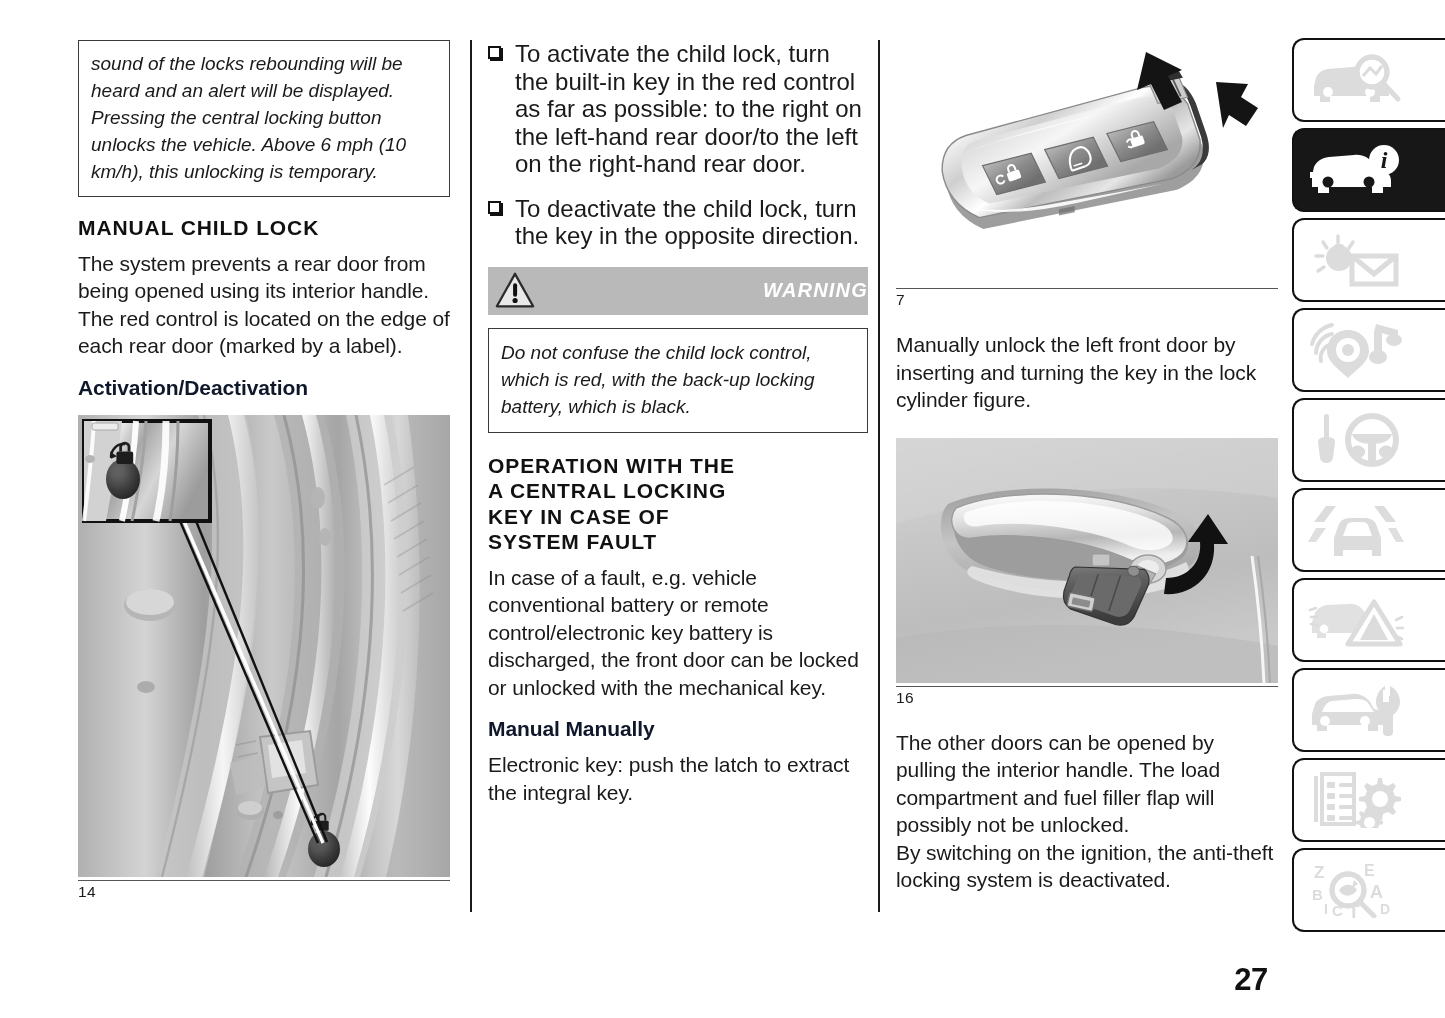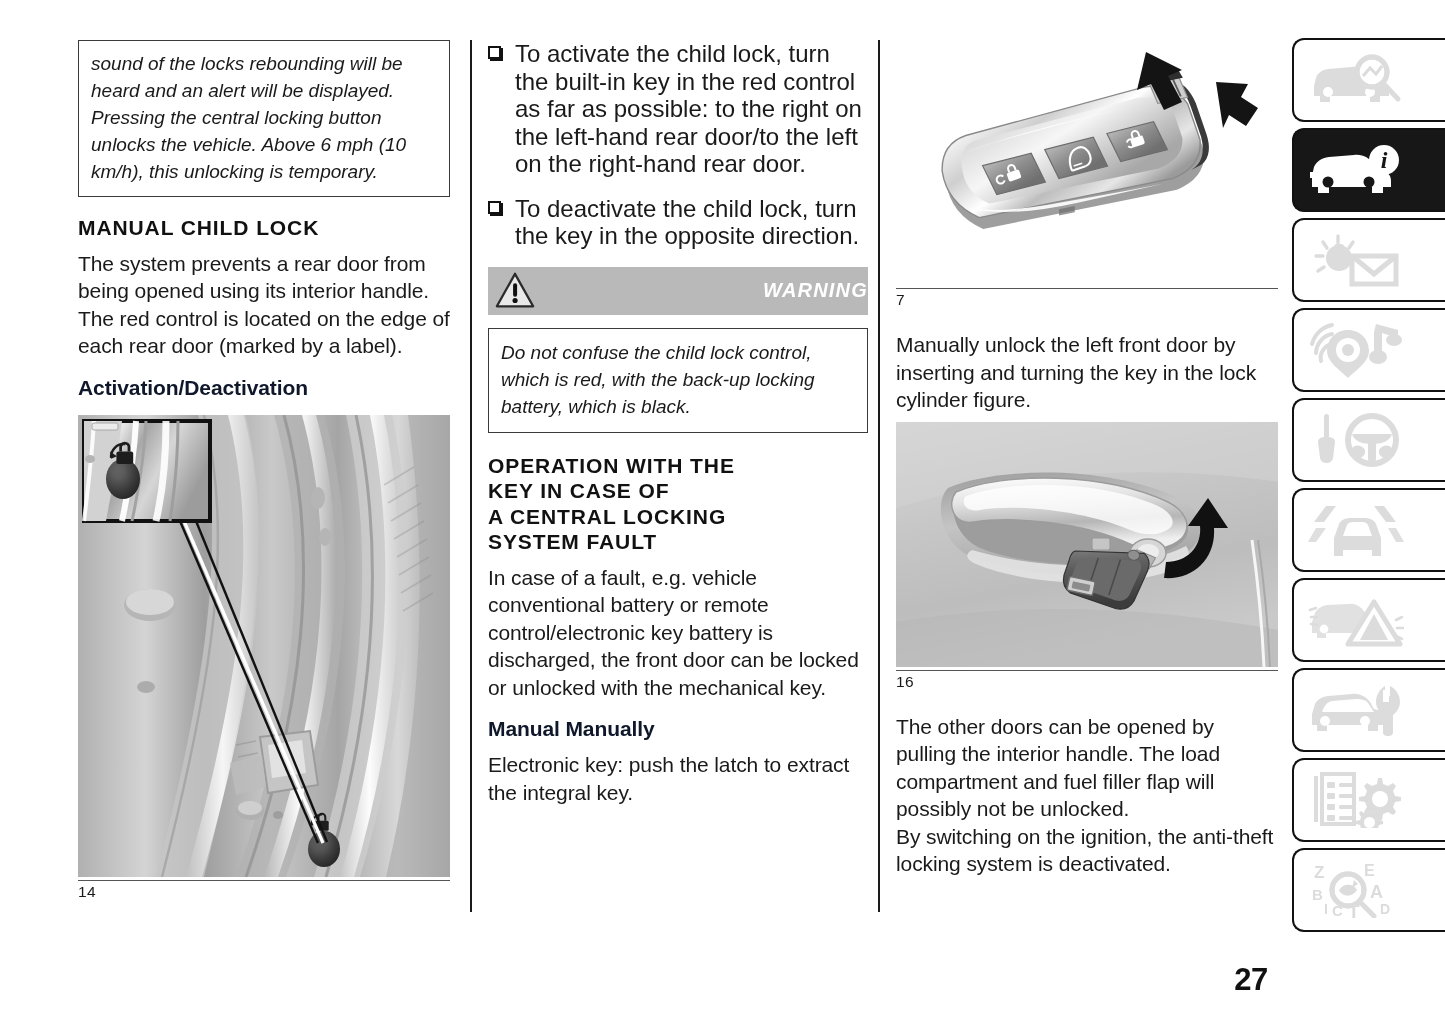--- a/index.html
+++ b/index.html
@@ -348,22 +348,22 @@
       </div>
       <div class="warn-body">
         <p>Do not confuse the child lock control, which is red, with the back-up locking battery, which is black.</p>
       </div>
     </div>
 
     <div class="gap-l"></div>
 
     <div class="h1">
       <div>OPERATION WITH THE</div>
+      <div>A CENTRAL LOCKING</div>
       <div>KEY IN CASE OF</div>
-      <div>A CENTRAL LOCKING</div>
       <div>SYSTEM FAULT</div>
     </div>
     <div class="gap-s"></div>
     <p class="body-text para">In case of a fault, e.g. vehicle conventional battery or remote control/electronic key battery is discharged, the front door can be locked or unlocked with the mechanical key.</p>
 
     <div class="gap-m"></div>
     <div class="h2">Manual Manually</div>
     <div class="gap-s"></div>
     <p class="body-text para">Electronic key: push the latch to extract the integral key.</p>
   </div>
@@ -453,21 +453,21 @@
           </g>
         </svg>
       </div>
       <div class="fig-rule"></div>
       <div class="fig-num">7</div>
     </div>
 
     <div style="height:22px;"></div>
     <p class="body-text para">Manually unlock the left front door by inserting and turning the key in the lock cylinder figure.</p>
 
-    <div class="figure" style="margin-top:8px;">
+    <div class="figure" style="margin-top:24px;">
       <div class="fig-img" style="height:245px;">
         <svg width="382" height="245" viewBox="0 0 382 245">
           <defs>
             <linearGradient id="doorBg" x1="0" y1="0" x2="0.3" y2="1">
               <stop offset="0%" stop-color="#d9d9d9"></stop>
               <stop offset="40%" stop-color="#c7c7c7"></stop>
               <stop offset="72%" stop-color="#bdbdbd"></stop>
               <stop offset="100%" stop-color="#c9c9c9"></stop>
             </linearGradient>
             <linearGradient id="handleG" x1="0" y1="0" x2="0.2" y2="1">

